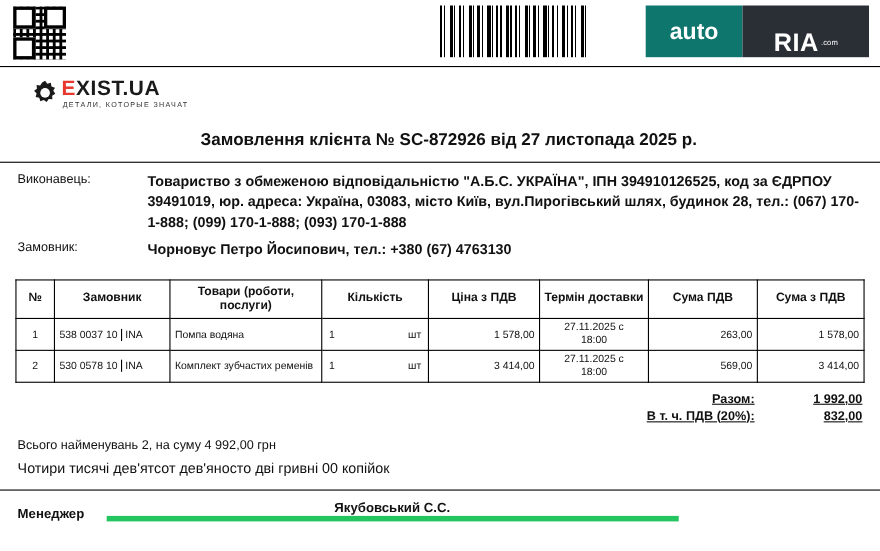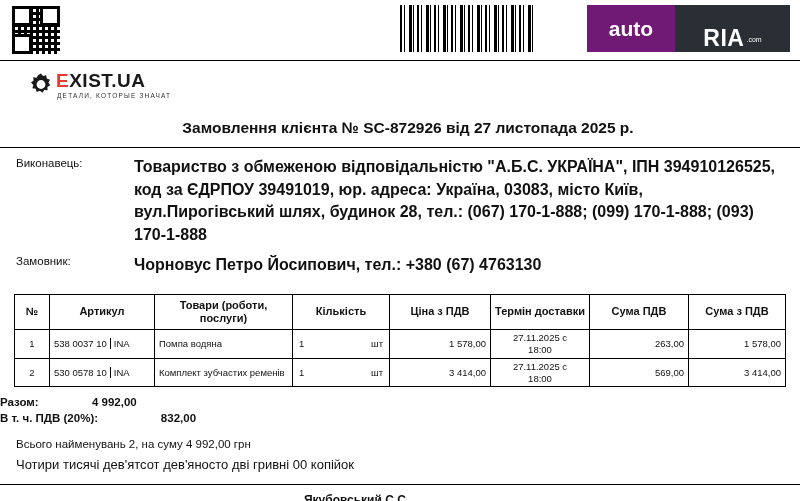--- a/index.html
+++ b/index.html
@@ -70,21 +70,21 @@
         #000 0 2px, #fff 2px 4px, #000 4px 5px, #fff 5px 9px,
         #000 9px 12px, #fff 12px 13px, #000 13px 14px, #fff 14px 17px);
   }
 
   .logo-auto {
     position: absolute;
     right: 125px;
     top: 5px;
     width: 88px;
     height: 47px;
-    background: #701a75;
+    background: #0f766e;
     color: #fff;
     font-size: 21px;
     font-weight: bold;
     display: flex;
     align-items: center;
     justify-content: center;
   }
   .logo-ria {
     position: absolute;
     right: 10px;
@@ -171,21 +171,21 @@
     width: 118px;
     flex: 0 0 118px;
     font-size: 11.5px;
     color: #111;
     padding-top: 1px;
   }
   .party-value {
     flex: 1;
     font-weight: bold;
     line-height: 1.42;
-    font-size: 16px;
+    font-size: 13px;
   }
 
   
   .tbl-wrap {
     padding: 4px 14px 0 14px;
   }
   table.items {
     border-collapse: collapse;
     width: 772px;
     font-size: 10px;
@@ -229,22 +229,24 @@
   
   .totals {
     margin-top: 9px;
     padding-right: 16px;
     font-size: 11.5px;
     font-weight: bold;
     text-align: right;
   }
   .totals .trow {
     display: flex;
+    justify-content: flex-end;
     align-items: baseline;
     margin-bottom: 4px;
+    text-decoration: underline;
   }
   .totals .tlabel { margin-right: 18px; }
   .totals .tval { width: 80px; text-align: right; }
 
   
   .summary {
     padding: 10px 16px 0 16px;
     font-size: 11.5px;
   }
   .summary .line1 { margin-bottom: 7px; }
@@ -336,21 +338,21 @@
       <div class="party-label">Замовник:</div>
       <div class="party-value">Чорновус Петро Йосипович, тел.: +380 (67) 4763130</div>
     </div>
   </div>
 
   <div class="tbl-wrap">
     <table class="items">
       <thead>
         <tr>
           <th class="c-num">№</th>
-          <th class="c-art">Артикул</th>
+          <th class="c-art">Замовник</th>
           <th class="c-name">Товари (роботи, послуги)</th>
           <th class="c-qty">Кількість</th>
           <th class="c-price">Ціна з ПДВ</th>
           <th class="c-term">Термін доставки</th>
           <th class="c-vat">Сума ПДВ</th>
           <th class="c-sum">Сума з ПДВ</th>
         </tr>
       </thead>
       <tbody>
         <tr>
@@ -389,21 +391,21 @@
           <td class="c-vat">569,00</td>
           <td class="c-sum">3 414,00</td>
         </tr>
       </tbody>
     </table>
   </div>
 
   <div class="totals">
     <div class="trow">
       <span class="tlabel">Разом:</span>
-      <span class="tval">4 992,00</span>
+      <span class="tval">1 992,00</span>
     </div>
     <div class="trow">
       <span class="tlabel">В т. ч. ПДВ (20%):</span>
       <span class="tval">832,00</span>
     </div>
   </div>
 
   <div class="summary">
     <div class="line1">Всього найменувань 2, на суму 4 992,00 грн</div>
     <div class="line2">Чотири тисячі дев'ятсот дев'яносто дві гривні 00 копійок</div>

